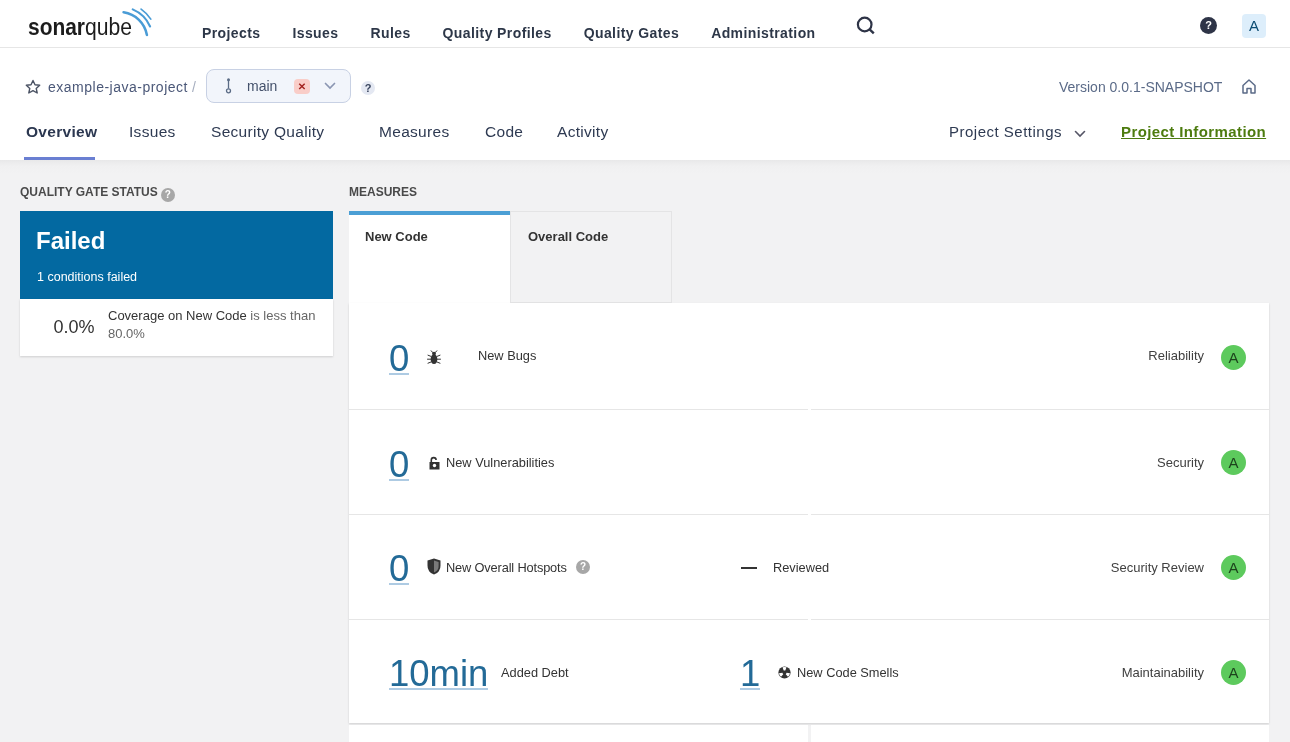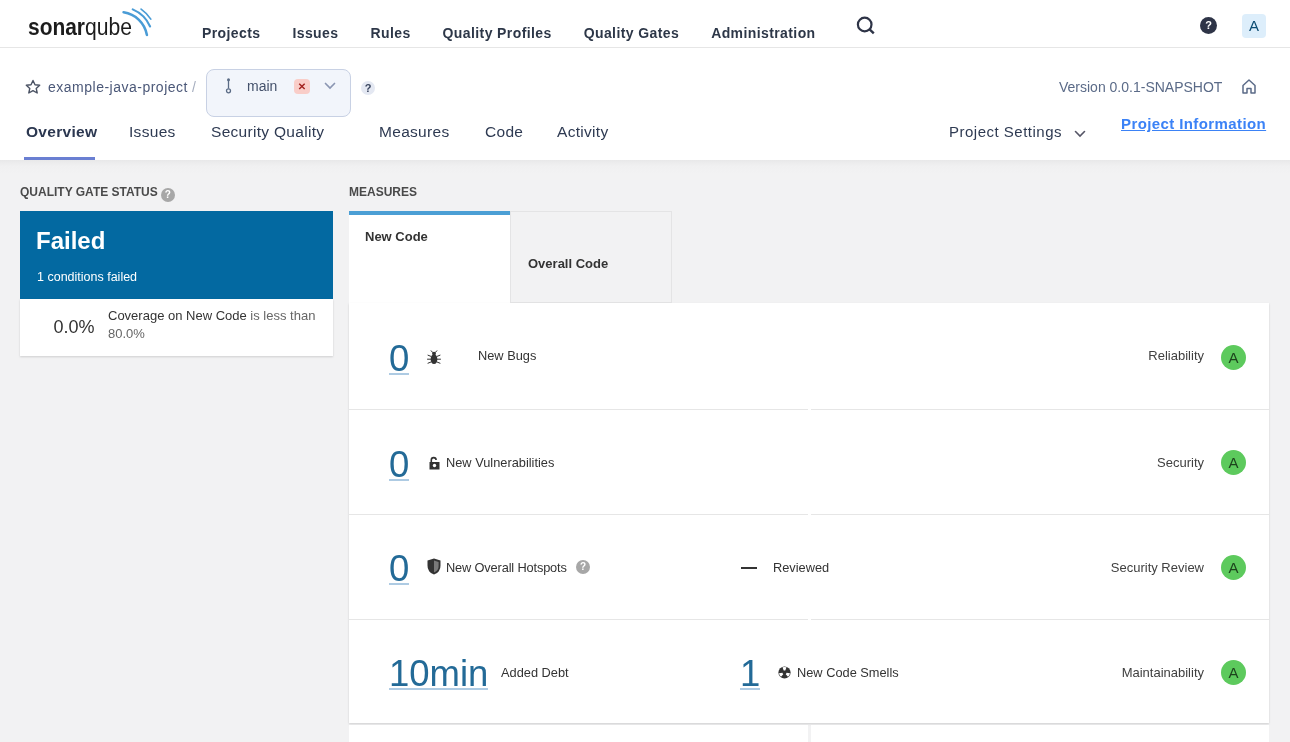--- a/index.html
+++ b/index.html
@@ -13,36 +13,36 @@
 .nav-items span { padding:0 16px; font-size:14px; font-weight:bold; color:#2d3748; letter-spacing:0.4px;margin-top:18px; }
 .search { position:absolute; left:856px; top:14px; }
 .help-circ { position:absolute; left:1200px; top:17px; width:17px; height:17px; border-radius:50%; background:#2e3447; color:#fff; font-size:11px; font-weight:bold; text-align:center; line-height:17px; }
 .avatar { position:absolute; left:1242px; top:14px; width:24px; height:24px; border-radius:4px; background:#ddeefb; color:#0b4c72; font-size:15px; text-align:center; line-height:24px; }
 
 
 .whitezone { position:absolute; left:0; top:49px; width:1290px; height:111px; background:#fff; }
 .star { position:absolute; left:25px; top:79px; }
 .proj-link { position:absolute; left:48px; top:79px; font-size:14px; color:#4b5878; letter-spacing:0.5px; }
 .slash { position:absolute; left:192px; top:79px; font-size:14px; color:#a6aebf; }
-.pill { position:absolute; left:206px; top:69px; width:145px; height:48px; border:1px solid #c8d1e4; background:#f2f5fb; border-radius:8px; }
+.pill { position:absolute; left:206px; top:69px; width:145px; height:34px; border:1px solid #c8d1e4; background:#f2f5fb; border-radius:8px; }
 .pill .bicon { position:absolute; left:17px; top:7px; }
 .pill .bname { position:absolute; left:40px; top:8px; font-size:14px; color:#44516b; }
 .pill .xbadge { position:absolute; left:87px; top:9px; width:16px; height:15px; background:#f9cdc8; border-radius:4px; color:#a1221f; font-size:10px; font-weight:bold; text-align:center; line-height:15px; }
 .pill .chev { position:absolute; left:117px; top:12px; }
 .qhelp { position:absolute; left:361px; top:81px; width:14px; height:14px; border-radius:50%; background:#e4e8f2; color:#39455e; font-weight:bold; font-size:11px; text-align:center; line-height:14px; }
 .version { position:absolute; left:1059px; top:79px; font-size:14px; color:#5b6b88; white-space:nowrap; }
 .home { position:absolute; left:1241px; top:78px; }
 
 
 .tab { position:absolute; top:123px; font-size:15.5px; letter-spacing:0.3px; color:#2e3a52; }
 .tab.active { font-weight:bold; color:#2b3750; }
 .tab-underline { position:absolute; left:24px; top:157px; width:71px; height:3px; background:#6a7fd2; }
 .psettings { position:absolute; left:949px; top:123px; font-size:15px; letter-spacing:0.5px; color:#2e3a52; }
 .pchev { position:absolute; left:1074px; top:130px; }
-.pinfo { position:absolute; left:1121px; top:115px; font-size:15px; font-weight:bold; color:#3b82f6; text-decoration:underline; letter-spacing:0.4px; }
+.pinfo { position:absolute; left:1121px; top:123px; font-size:15px; font-weight:bold; color:#4d7c0f; text-decoration:underline; letter-spacing:0.4px; }
 
 
 .content { position:absolute; left:0; top:160px; width:1290px; height:582px; background:linear-gradient(180deg, #e8e8e9 0px, #f0f0f1 6px, #f2f2f3 14px); }
 .sec-title { position:absolute; font-size:12px; font-weight:bold; color:#4a4a4a; }
 .qhelp2 { display:inline-block; vertical-align:-2px; width:14px; height:14px; border-radius:50%; background:#a7a7a7; color:#fff; font-weight:bold; font-size:10px; text-align:center; line-height:14px; margin-left:3px; }
 
 
 .qg-title { left:20px; top:185px; }
 .qg-red { position:absolute; left:20px; top:211px; width:313px; height:88px; background:#0369a1; color:#fff; }
 .qg-red .failed { position:absolute; left:16px; top:16px; font-size:24px; font-weight:bold; }
@@ -51,21 +51,21 @@
 .qg-cond .val { position:absolute; left:26px; top:18px; width:56px; text-align:center; font-size:18px; color:#333; }
 .qg-cond .desc { position:absolute; left:88px; top:8px; width:226px; font-size:13px; color:#333; line-height:18px; }
 .qg-cond .desc .gr { color:#666; }
 
 
 .m-title { left:349px; top:185px; }
 .mtab-active { position:absolute; left:349px; top:211px; width:161px; height:92px; background:#fff; border-top:4px solid #4b9fd5; }
 .mtab-active .t1 { position:absolute; left:16px; top:14px; font-size:13px; font-weight:bold; color:#333; }
 .mtab-active .t2 { position:absolute; left:16px; top:36px; font-size:12px; color:#666; line-height:21px; }
 .mtab-inactive { position:absolute; left:510px; top:211px; width:162px; height:92px; background:#f2f2f3; border:1px solid #e4e4e5; }
-.mtab-inactive .t1 { position:absolute; left:17px; top:17px; font-size:13px; font-weight:bold; color:#333;margin-top:27px; }
+.mtab-inactive .t1 { position:absolute; left:17px; top:17px; font-size:13px; font-weight:bold; color:#333; }
 .mpanel { position:absolute; left:349px; top:303px; width:920px; height:420px; background:#fff; box-shadow:0 1px 2px rgba(0,0,0,0.15); }
 .mrow { position:absolute; left:0; width:920px; border-bottom:1px solid #e6e6e6; }
 .r1 { top:0; height:107px; }
 .r2 { top:107px; height:105px; }
 .r3 { top:212px; height:105px; }
 .r4 { top:317px; height:103px; border-bottom:none; }
 .bignum { font-size:36.5px; line-height:37px; color:#236a97; position:absolute; }
 .bignum:after { content:""; position:absolute; left:0; right:0; bottom:2px; height:2px; background:#aecbe3; }
 .mlabel { position:absolute; font-size:12.8px; color:#333; white-space:nowrap; }
 .mright { position:absolute; font-size:13px; color:#404040; white-space:nowrap; text-align:right; }

